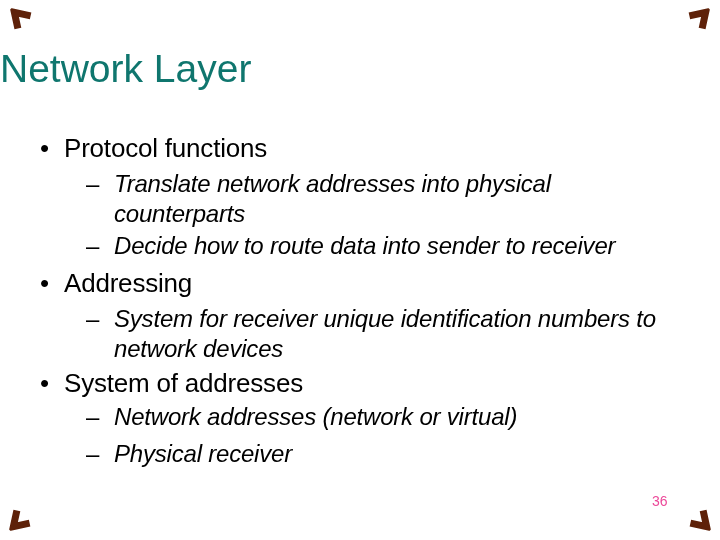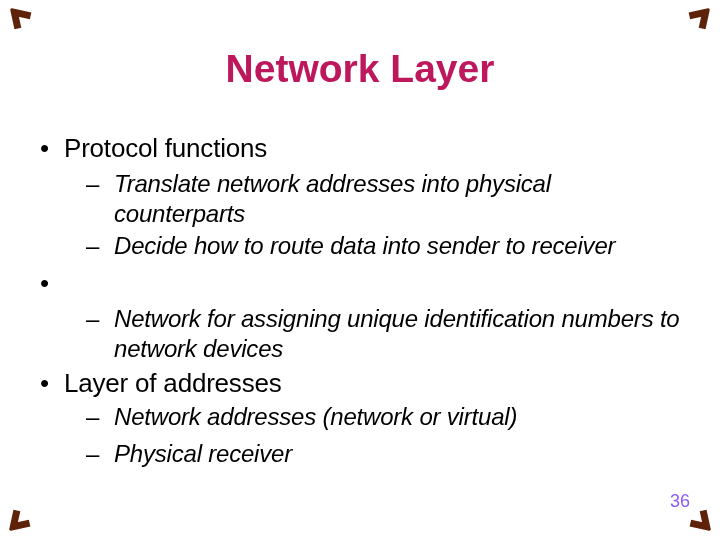--- a/index.html
+++ b/index.html
@@ -11,25 +11,25 @@
     background: #ffffff;
     overflow: hidden;
     font-family: "Liberation Sans", sans-serif;
     color: #000000;
   }
   .slide-title {
     position: absolute;
     top: 45px;
     left: 0;
     right: 0;
-    text-align: center;
+    text-align: left;
     font-size: 39px;
     line-height: 47px;
-    font-weight: 700;
-    color: #be185d;
+    font-weight: 400;
+    color: #0f766e;
     white-space: nowrap;
   }
   .bullet-row {
     position: absolute;
     white-space: nowrap;
   }
   .bullet-row .marker {
     position: absolute;
     left: 0;
     top: 0;
@@ -64,25 +64,25 @@
   .row-1 { top: 129px; }
   .row-2 { top: 169px; }
   .row-3 { top: 231px; }
   .row-4 { top: 264px; }
   .row-5 { top: 304px; }
   .row-6 { top: 364px; }
   .row-7 { top: 402px; }
   .row-8 { top: 439px; }
   .page-number {
     position: absolute;
-    left: 670px;
+    left: 652px;
     top: 493px;
-    font-size: 18px;
+    font-size: 14px;
     line-height: 16px;
-    color: #8b5cf6;
+    color: #ec4899;
   }
   .corner {
     position: absolute;
     width: 26px;
     height: 26px;
   }
   .corner-tl { left: 7px;  top: 5px;    transform: rotate(-45deg); }
   .corner-tr { right: 7px; top: 5px;    transform: rotate(45deg); }
   .corner-bl { left: 6px;  bottom: 6px; transform: rotate(-135deg); }
   .corner-br { right: 6px; bottom: 6px; transform: rotate(135deg); }
@@ -118,31 +118,32 @@
 counterparts</span>
   </div>
 
   <div class="bullet-row lvl2 row-3">
     <span class="marker">–</span>
     <span class="txt">Decide how to route data into sender to receiver</span>
   </div>
 
   <div class="bullet-row lvl1 row-4">
     <span class="marker">•</span>
+    <span class="txt">Addressing</span>
   </div>
 
   <div class="bullet-row lvl2 row-5">
     <span class="marker">–</span>
-    <span class="txt">Network for assigning unique identification numbers to
+    <span class="txt">System for receiver unique identification numbers to
 network devices</span>
   </div>
 
   <div class="bullet-row lvl1 row-6">
     <span class="marker">•</span>
-    <span class="txt">Layer of addresses</span>
+    <span class="txt">System of addresses</span>
   </div>
 
   <div class="bullet-row lvl2 row-7">
     <span class="marker">–</span>
     <span class="txt">Network addresses (network or virtual)</span>
   </div>
 
   <div class="bullet-row lvl2 row-8">
     <span class="marker">–</span>
     <span class="txt">Physical receiver</span>

